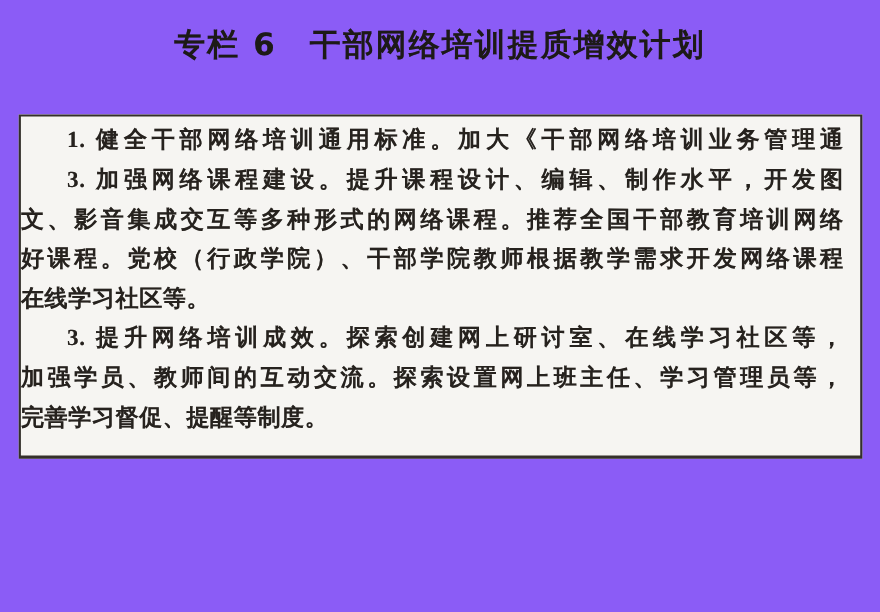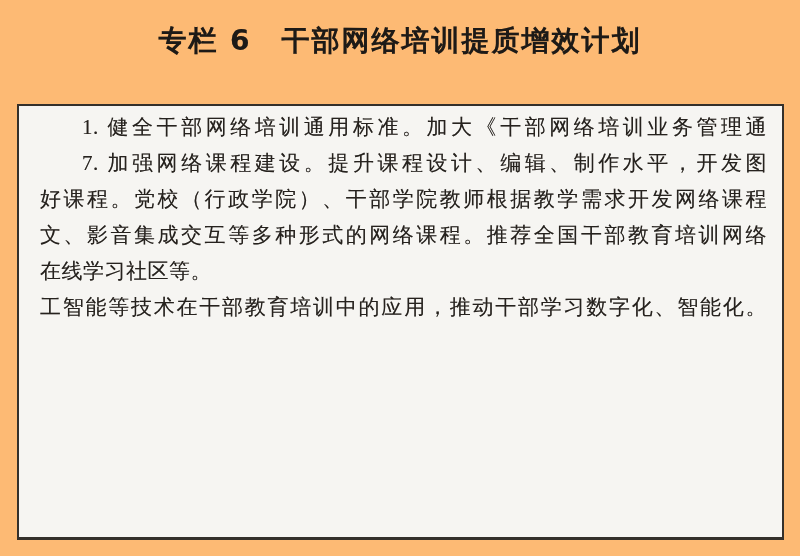--- a/index.html
+++ b/index.html
@@ -7,21 +7,21 @@
     padding: 0;
     width: 800px;
     height: 556px;
     background: #f6f5f2;
     overflow: hidden;
   }
   .page {
     position: relative;
     width: 800px;
     height: 556px;
-    background: #fdba74;
+    background: #8b5cf6;
     color: #26221e;
   }
   .title {
     margin: 0;
     padding-top: 24px;
     height: 36px;
     line-height: 34px;
     text-align: center;
     font-family: "DejaVu Sans", "Liberation Sans", sans-serif;
     font-weight: bold;
@@ -29,25 +29,26 @@
     letter-spacing: 2px;
     color: #1d1a17;
     text-shadow: 0 0 0.5px rgba(20,18,16,0.45);
   }
   .box {
     box-sizing: border-box;
     position: absolute;
     left: 17px;
     top: 104px;
     width: 767px;
-    height: 436px;
+    height: 313px;
     border: 2px solid #34302b;
     border-bottom-width: 3px;
-    padding: 3px 15px 0 21px;
+    padding: 3px 15px 0 0;
     background: #f6f5f2;
+    font-weight: bold;
   }
   .para {
     margin: 0;
     padding: 0;
     font-family: "Liberation Serif", "DejaVu Serif", serif;
     font-size: 21px;
     line-height: 36px;
     letter-spacing: 0.5px;
     color: #26221e;
     text-shadow: 0 0 0.5px rgba(30,26,22,0.4);
@@ -74,25 +75,29 @@
 
   <h1 class="title">专栏 6　干部网络培训提质增效计划</h1>
 
   <div class="box">
 
     <p class="para">
       <span class="line indent">1. 健全干部网络培训通用标准。加大《干部网络培训业务管理通</span>
     </p>
 
     <p class="para">
-      <span class="line indent">7. 加强网络课程建设。提升课程设计、编辑、制作水平，开发图</span>
+      <span class="line indent">3. 加强网络课程建设。提升课程设计、编辑、制作水平，开发图</span>
+      <span class="line">文、影音集成交互等多种形式的网络课程。推荐全国干部教育培训网络</span>
       <span class="line">好课程。党校（行政学院）、干部学院教师根据教学需求开发网络课程</span>
-      <span class="line">文、影音集成交互等多种形式的网络课程。推荐全国干部教育培训网络</span>
       <span class="line lastline">在线学习社区等。</span>
     </p>
 
+    <p class="para">
+      <span class="line indent">3. 提升网络培训成效。探索创建网上研讨室、在线学习社区等，</span>
+      <span class="line">加强学员、教师间的互动交流。探索设置网上班主任、学习管理员等，</span>
+      <span class="line lastline">完善学习督促、提醒等制度。</span>
+    </p>
 
     <p class="para">
-      <span class="line">工智能等技术在干部教育培训中的应用，推动干部学习数字化、智能化。</span>
     </p>
 
   </div>
 </div>
 
 </body></html>

